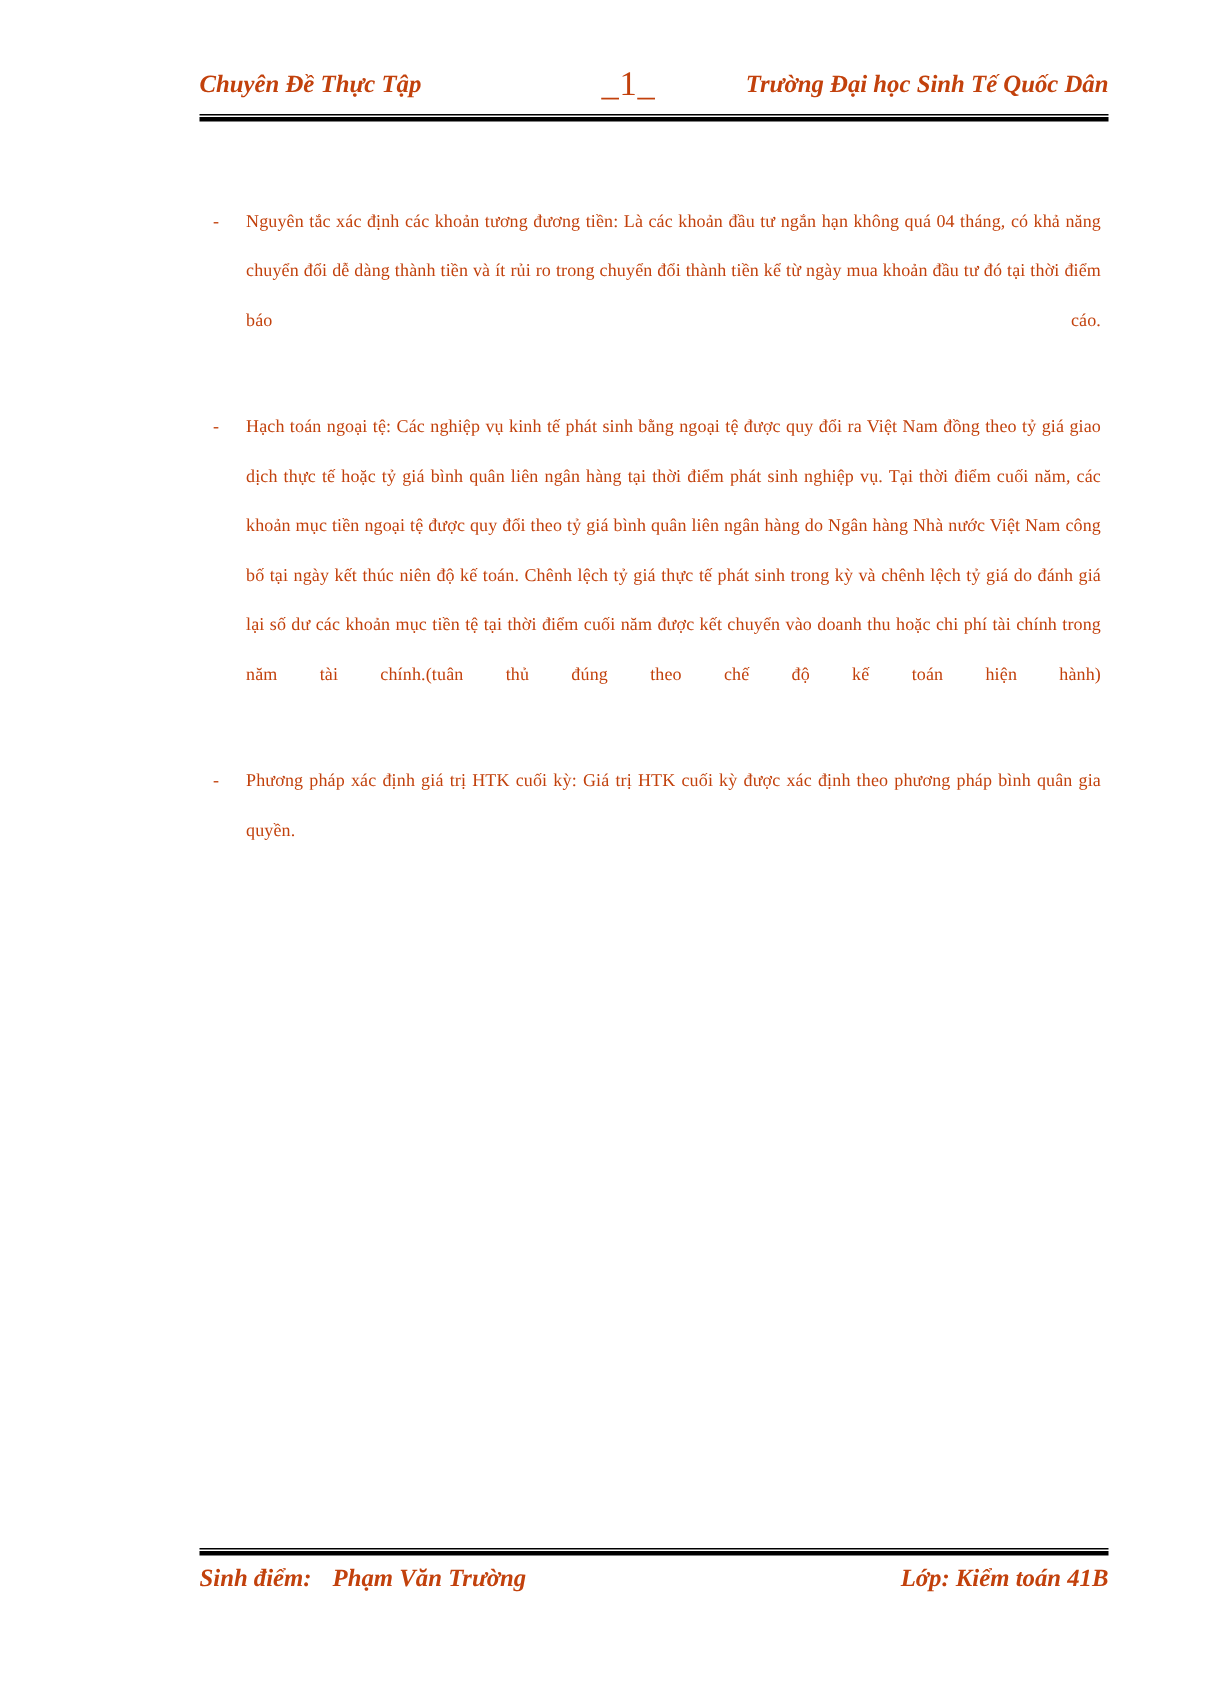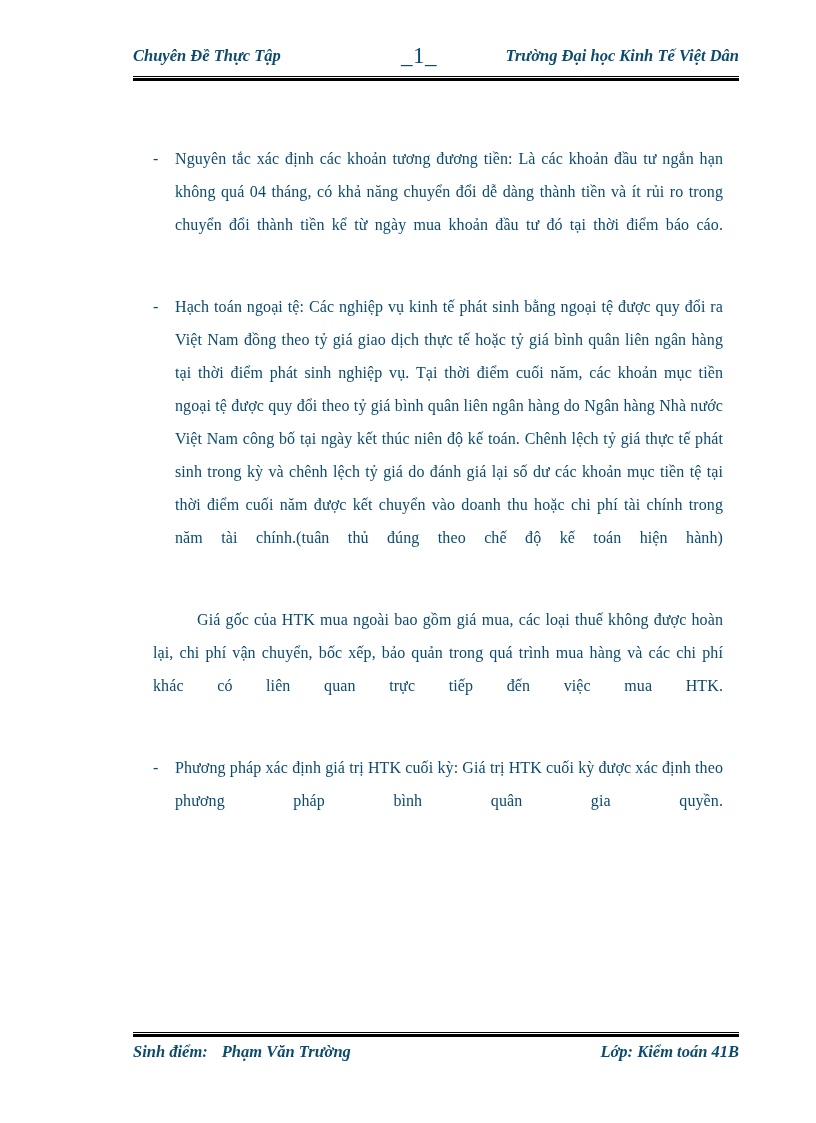--- a/index.html
+++ b/index.html
@@ -8,21 +8,21 @@
     background: #ffffff;
   }
 
   #page {
     position: relative;
     width: 816px;
     height: 1123px;
     background: #ffffff;
     overflow: hidden;
     font-family: "Liberation Serif", "DejaVu Serif", serif;
-    color: #0c4a6e;
+    color: #c2410c;
   }
 
   
   #header {
     position: absolute;
     left: 133px;
     top: 44px;
     width: 606px;
     height: 30px;
   }
@@ -96,22 +96,22 @@
 
   
   #body {
     position: absolute;
     left: 137px;
     top: 126px;
     width: 602px;
   }
 
   p.para {
-    margin: 16px;
-    font-size: 16px;
+    margin: 5px;
+    font-size: 12px;
     line-height: 33px;
     text-align: justify;
     text-justify: inter-word;
     letter-spacing: 0.1px;
   }
 
   
   p.dash {
     padding-left: 22px;
     text-indent: -22px;
@@ -136,29 +136,28 @@
   }
 </style>
 </head>
 <body>
 
 <div id="page">
 
   <div id="header">
     <div class="hdr-left">Chuyên Đề Thực Tập</div>
     <div class="hdr-center">_1_</div>
-    <div class="hdr-right">Trường Đại học Kinh Tế Việt Dân</div>
+    <div class="hdr-right">Trường Đại học Sinh Tế Quốc Dân</div>
   </div>
 
   <div id="header-rule"></div>
 
   <div id="body">
       <p class="para dash"><span class="dash-mark">-</span><span>Nguyên tắc xác định các khoản tương đương tiền: Là các khoản đầu tư ngắn hạn không quá 04 tháng, có khả năng chuyển đổi dễ dàng thành tiền và ít rủi ro trong chuyển đổi thành tiền kể từ ngày mua khoản đầu tư đó tại thời điểm báo cáo.</span></p>
       <p class="para dash"><span class="dash-mark">-</span><span>Hạch toán ngoại tệ: Các nghiệp vụ kinh tế phát sinh bằng ngoại tệ được quy đổi ra Việt Nam đồng theo tỷ giá giao dịch thực tế hoặc tỷ giá bình quân liên ngân hàng tại thời điểm phát sinh nghiệp vụ. Tại thời điểm cuối năm, các khoản mục tiền ngoại tệ được quy đổi theo tỷ giá bình quân liên ngân hàng do Ngân hàng Nhà nước Việt Nam công bố tại ngày kết thúc niên độ kế toán. Chênh lệch tỷ giá thực tế phát sinh trong kỳ và chênh lệch tỷ giá do đánh giá lại số dư các khoản mục tiền tệ tại thời điểm cuối năm được kết chuyển vào doanh thu hoặc chi phí tài chính trong năm tài chính.(tuân thủ đúng theo chế độ kế toán hiện hành)</span></p>
-      <p class="para indent"><span>Giá gốc của HTK mua ngoài bao gồm giá mua, các loại thuế không được hoàn lại, chi phí vận chuyển, bốc xếp, bảo quản trong quá trình mua hàng và các chi phí khác có liên quan trực tiếp đến việc mua HTK.</span></p>
       <p class="para dash"><span class="dash-mark">-</span><span>Phương pháp xác định giá trị HTK cuối kỳ: Giá trị HTK cuối kỳ được xác định theo phương pháp bình quân gia quyền.</span></p>
     </div>
 
   <div id="footer-rule"></div>
 
   <div id="footer">
     <div class="ftr-left">
       <span>Sinh điểm:</span><span class="ftr-name">Phạm Văn Trường</span>
     </div>
     <div class="ftr-right">Lớp: Kiểm toán 41B</div>

